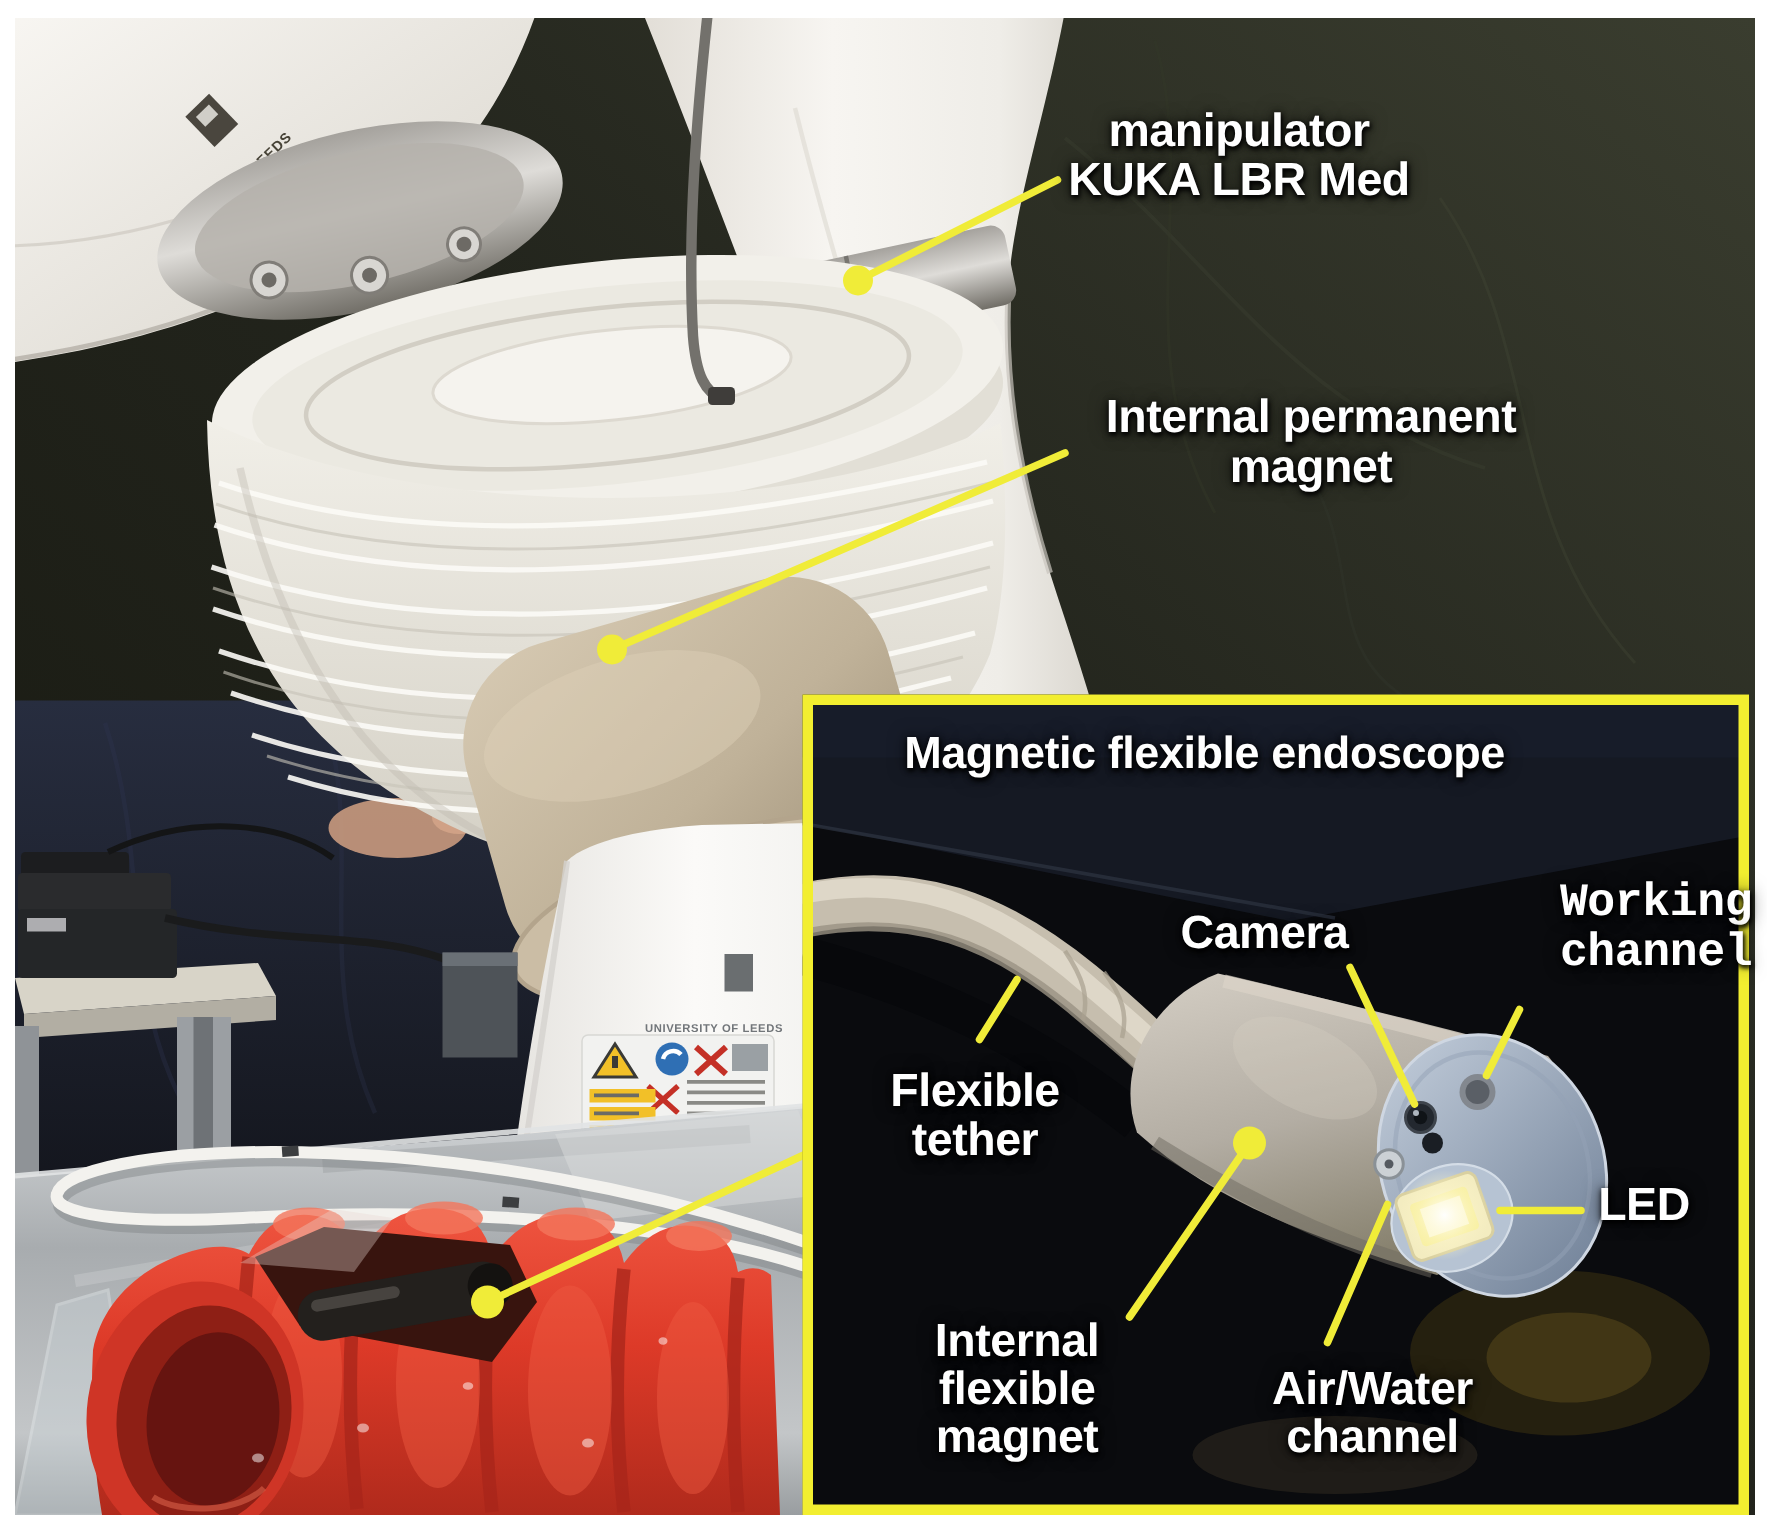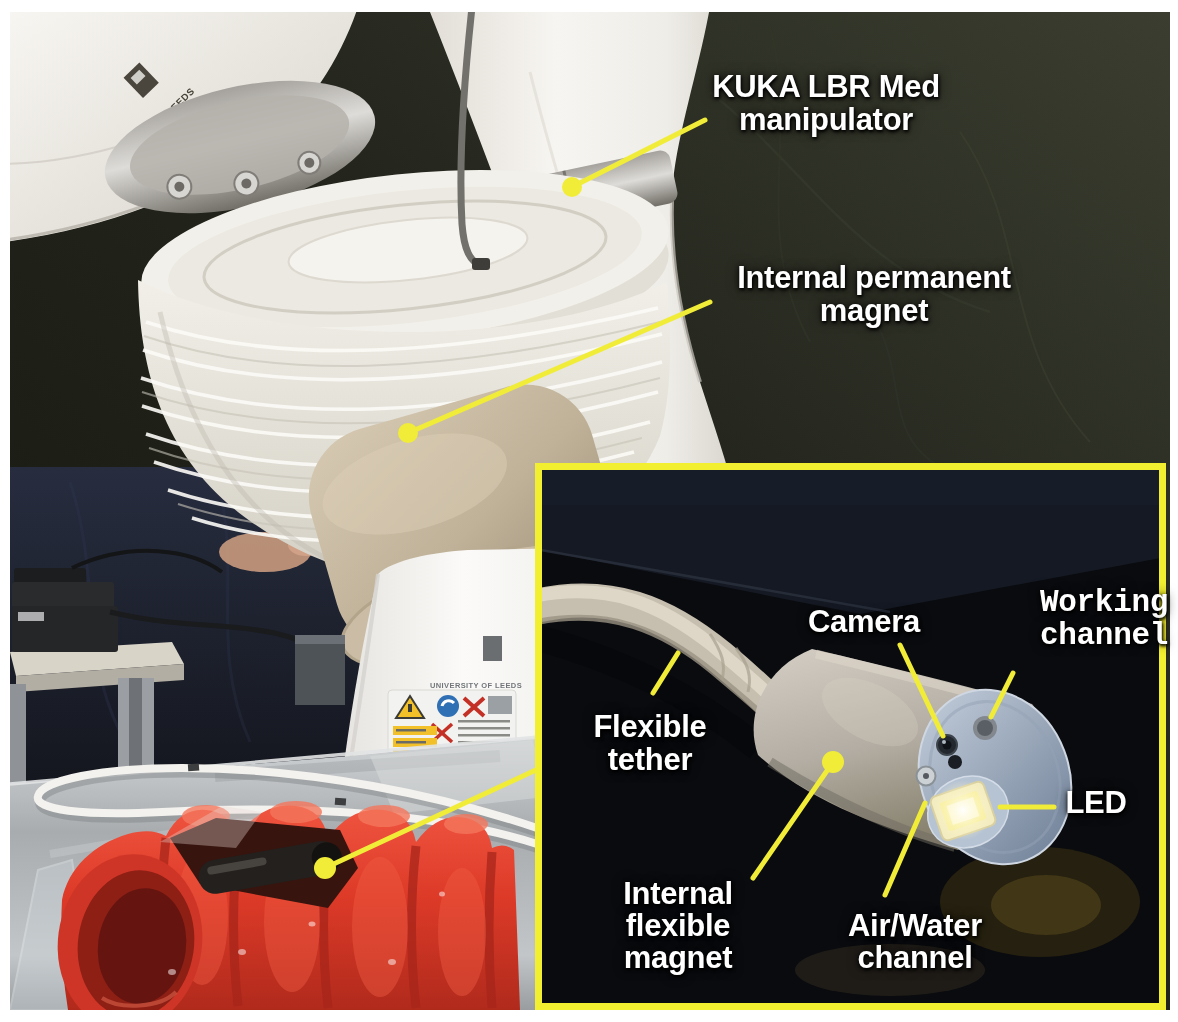--- a/index.html
+++ b/index.html
@@ -366,28 +366,31 @@
     </g>
 
     <rect x="528.5" y="454.5" width="624" height="540" fill="none" stroke="#f2ee30" stroke-width="7"></rect>
 
     </g>
   </svg>
   </div>
 
   <div class="labels">
     <div class="lbl" style="left:826px;top:70px;">
+      <span>manipulator</span>
       <span>KUKA LBR Med</span>
-      <span>manipulator</span>
     </div>
     <div class="lbl" style="left:874px;top:261px;">
       <span>Internal permanent</span>
       <span>magnet</span>
     </div>
-    <div class="lbl" style="left:843px;top:605px;margin-left:21px;">
+    <div class="lbl title" style="left:803px;top:486px;">
+      <span>Magnetic flexible endoscope</span>
+    </div>
+    <div class="lbl" style="left:843px;top:605px;">
       <span>Camera</span>
     </div>
     <div class="lbl" style="left:1104px;top:586px;font-family:Liberation Mono, monospace;">
       <span>Working</span>
       <span>channel</span>
     </div>
     <div class="lbl" style="left:650px;top:710px;">
       <span>Flexible</span>
       <span>tether</span>
     </div>

